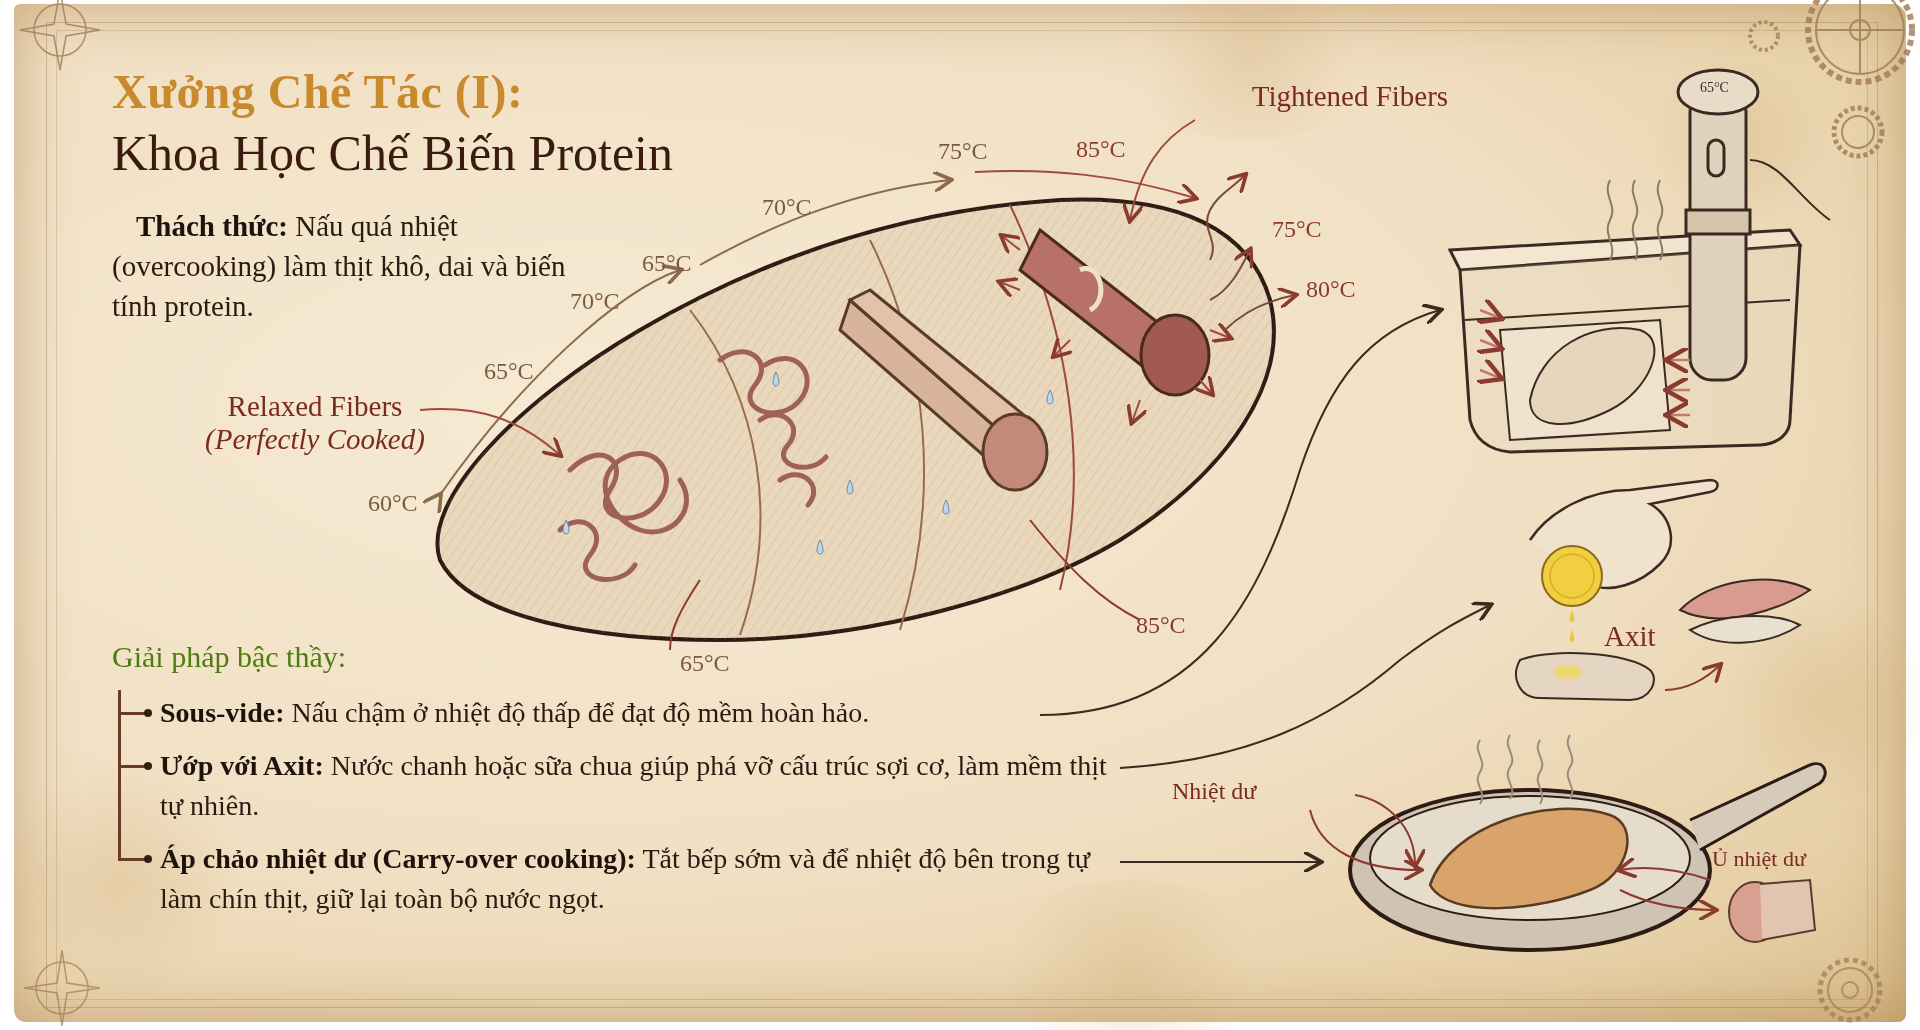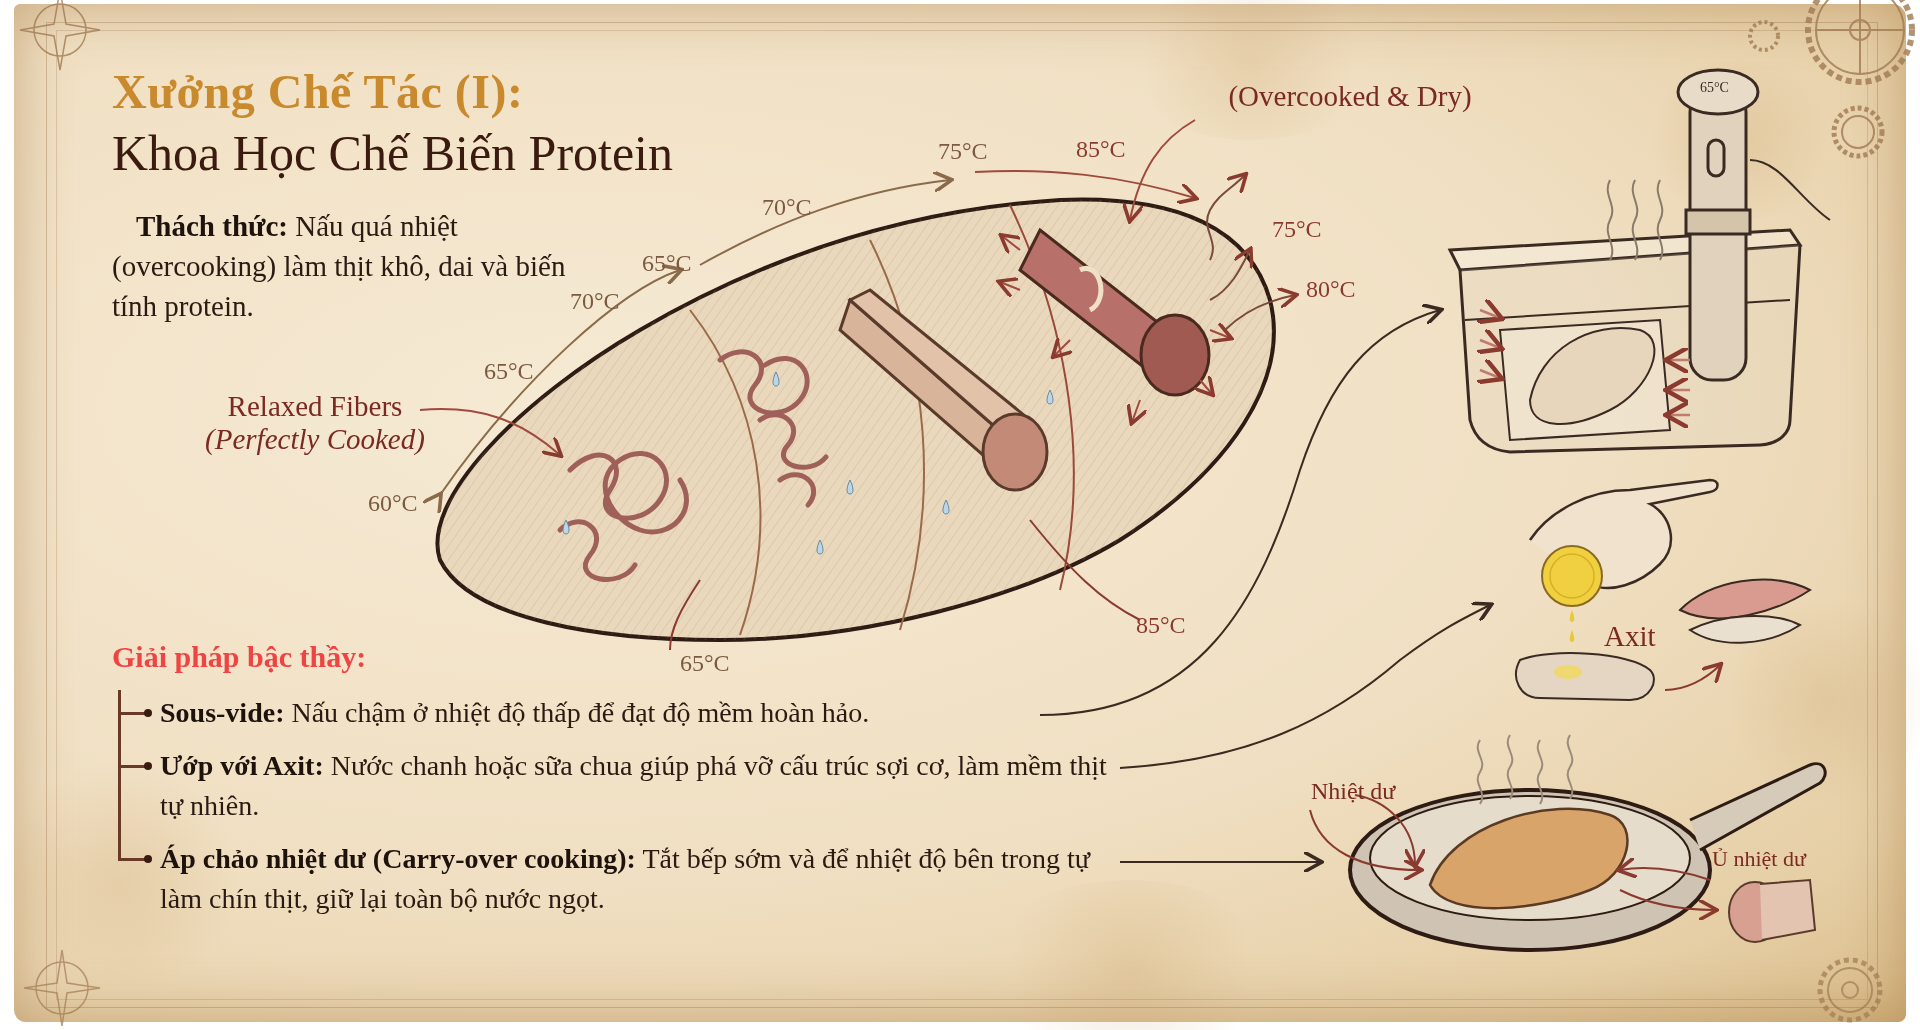--- a/index.html
+++ b/index.html
@@ -7,21 +7,21 @@
   .parchment { position:absolute; left:14px; top:4px; width:1892px; height:1018px;
     background: radial-gradient(ellipse at 30% 40%, #f6ead4 0%, #f0dfc2 55%, #e6cfa6 85%, #d9bc8a 100%);
     box-shadow: inset 0 0 60px rgba(150,100,40,0.45); border-radius:6px 14px 8px 12px; }
   .stain { position:absolute; border-radius:50%; background:radial-gradient(circle, rgba(200,160,100,0.25), rgba(200,160,100,0) 70%); }
   .frame { position:absolute; left:46px; top:22px; width:1830px; height:984px; border:1.5px solid rgba(150,110,70,0.35); }
   .frame2 { position:absolute; left:56px; top:30px; width:1810px; height:968px; border:1px solid rgba(150,110,70,0.25); }
   .title-1 { position:absolute; left:112px; top:64px; font-size:48px; font-weight:bold; color:#c98a2e; letter-spacing:0.5px; }
   .title-2 { position:absolute; left:112px; top:124px; font-size:50px; font-weight:normal; color:#3b1a10; }
   .challenge { position:absolute; left:112px; top:206px; width:460px; font-size:29px; line-height:40px; color:#2a1a12; }
   .challenge b { color:#1e120c;margin-left:24px; }
-  .solutions-head { position:absolute; left:112px; top:640px; font-size:30px; font-weight:bold; color:#ef4444; }
+  .solutions-head { position:absolute; left:112px; top:640px; font-size:30px; font-weight:normal; color:#4d7c0f; }
   .tree-line { position:absolute; left:118px; top:690px; width:3px; height:170px; background:#6a3a26; }
   .sol { position:absolute; left:160px; font-size:28px; line-height:40px; color:#2a1a12; }
   .sol b { color:#1e120c; }
   .branch { position:absolute; left:118px; width:30px; height:3px; background:#6a3a26; }
   .dot { position:absolute; left:144px; width:8px; height:8px; border-radius:50%; background:#3b1a10; }
   .temp { position:absolute; font-size:24px; color:#7a5a40; }
   .temp.red { color:#8a3a2e; }
   .label-red { position:absolute; color:#7a2a22; font-size:29px; text-align:center; }
   .label-red i { }
   .small-red { position:absolute; color:#7a2a22; font-size:29px; }
@@ -217,31 +217,31 @@
 
 <div class="sol" style="top:693px;width:900px;"><b>Sous-vide:</b><span> Nấu chậm ở nhiệt độ thấp để đạt độ mềm hoàn hảo.</span></div>
 <div class="sol" style="top:746px;width:960px;"><b>Ướp với Axit:</b><span> Nước chanh hoặc sữa chua giúp phá vỡ cấu trúc sợi cơ, làm mềm thịt tự nhiên.</span></div>
 <div class="sol" style="top:839px;width:960px;"><b>Áp chảo nhiệt dư (Carry-over cooking):</b><span> Tắt bếp sớm và để nhiệt độ bên trong tự làm chín thịt, giữ lại toàn bộ nước ngọt.</span></div>
 
 <div class="label-red" style="left:190px;top:390px;width:250px;">
   <div>Relaxed Fibers</div>
   <div><i>(Perfectly Cooked)</i></div>
 </div>
 <div class="label-red" style="left:1200px;top:80px;width:300px;">
-  <div>(Overcooked &amp; Dry)</div>
+  <div>Tightened Fibers</div>
 </div>
 
 <div class="temp" style="left:368px;top:490px;">60°C</div>
 <div class="temp" style="left:484px;top:358px;">65°C</div>
 <div class="temp" style="left:570px;top:288px;">70°C</div>
 <div class="temp" style="left:642px;top:250px;">65°C</div>
 <div class="temp" style="left:762px;top:194px;">70°C</div>
 <div class="temp" style="left:938px;top:138px;">75°C</div>
 <div class="temp red" style="left:1076px;top:136px;">85°C</div>
 <div class="temp red" style="left:1272px;top:216px;">75°C</div>
 <div class="temp red" style="left:1306px;top:276px;">80°C</div>
 <div class="temp" style="left:680px;top:650px;">65°C</div>
 <div class="temp red" style="left:1136px;top:612px;">85°C</div>
 
 <div class="small-red" style="left:1700px;top:80px;font-size:14px;color:#3a2a22;">65°C</div>
 <div class="small-red" style="left:1604px;top:620px;">Axit</div>
-<div class="small-red" style="left:1311px;top:778px;font-size:24px;">Nhiệt dư</div>
+<div class="small-red" style="left:1172px;top:778px;font-size:24px;">Nhiệt dư</div>
 <div class="small-red" style="left:1712px;top:846px;font-size:22px;">Ủ nhiệt dư</div>
 
 </body></html>

